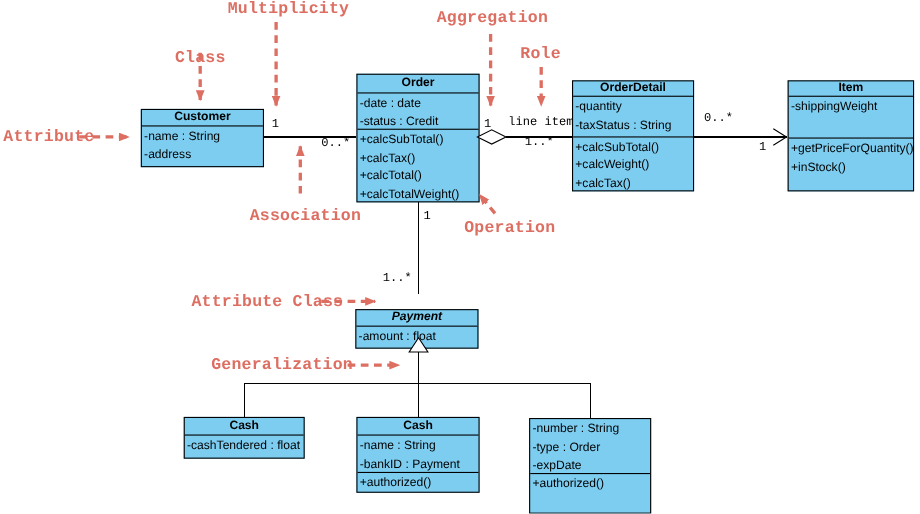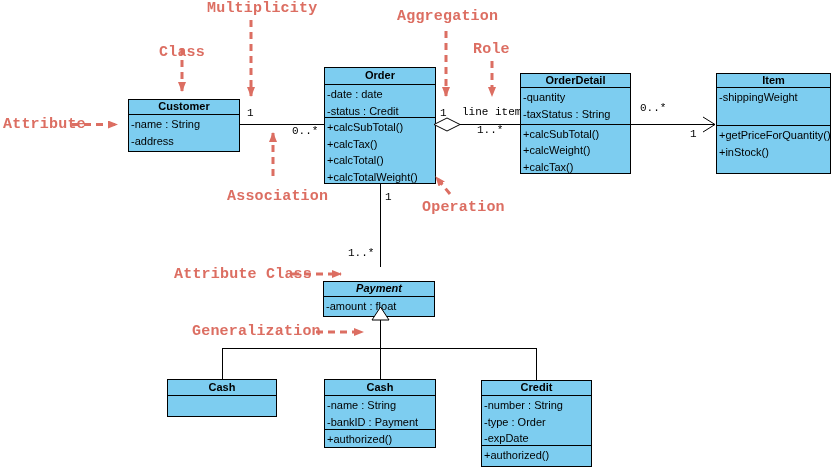--- a/index.html
+++ b/index.html
@@ -88,35 +88,37 @@
 
   <div class="cls" style="left:323px; top:281px; width:112px; height:36px">
     <div class="cls-title t14 italic">Payment</div>
     <div class="sec">
       <div class="row">-amount : float</div>
     </div>
   </div>
 
   <div class="cls" style="left:167px; top:379px; width:110px; height:38px">
     <div class="cls-title t15">Cash</div>
+    <div class="sec">
+      <div class="row">-cashTendered : float</div>
+    </div>
   </div>
 
   <div class="cls" style="left:324px; top:379px; width:112px; height:69px">
     <div class="cls-title t15">Cash</div>
     <div class="sec" style="height:34px">
       <div class="row">-name : String</div>
       <div class="row">-bankID : Payment</div>
     </div>
     <div class="sec ops">
       <div class="row">+authorized()</div>
     </div>
   </div>
 
   <div class="cls" style="left:481px; top:380px; width:111px; height:87px">
-    <div class="cls-title t14">Credit</div>
     <div class="sec" style="height:49px">
       <div class="row">-number : String</div>
       <div class="row">-type : Order</div>
       <div class="row">-expDate</div>
     </div>
     <div class="sec ops">
       <div class="row">+authorized()</div>
     </div>
   </div>
 

